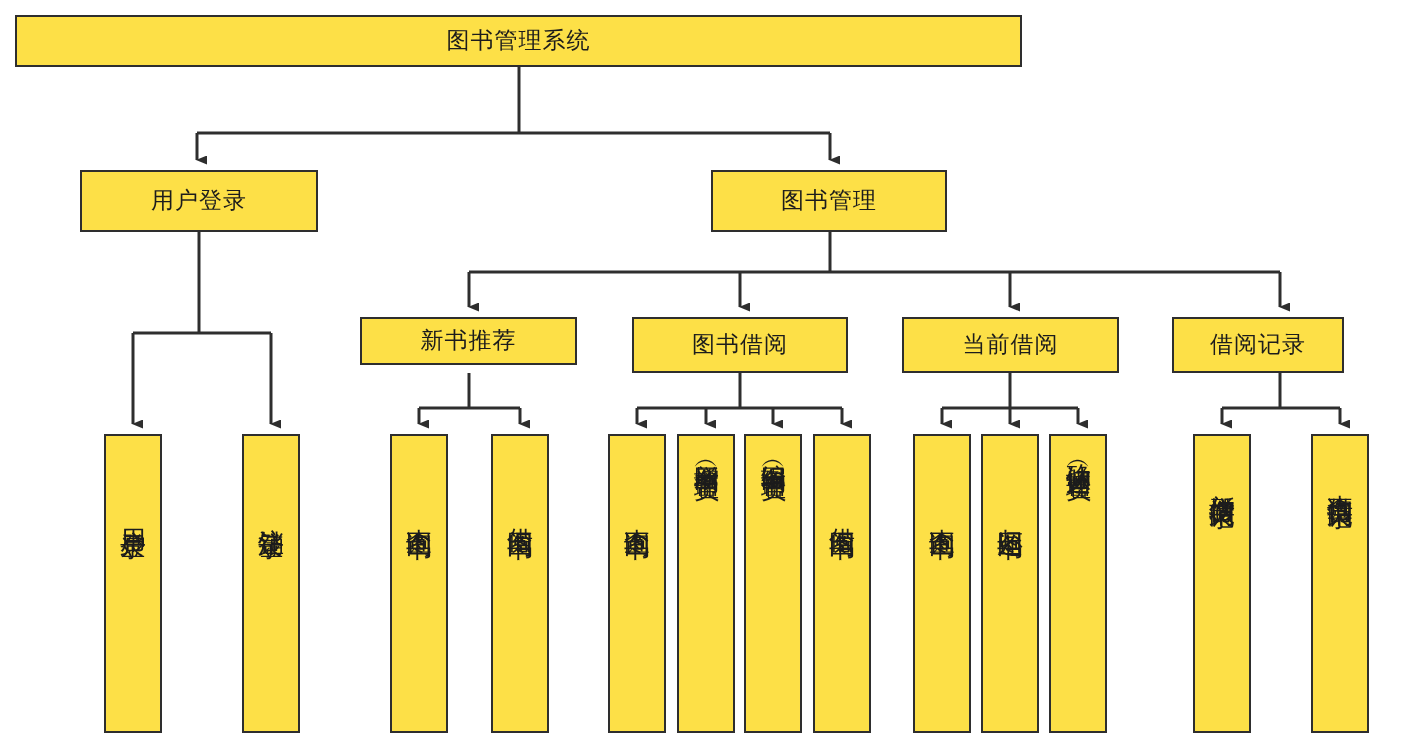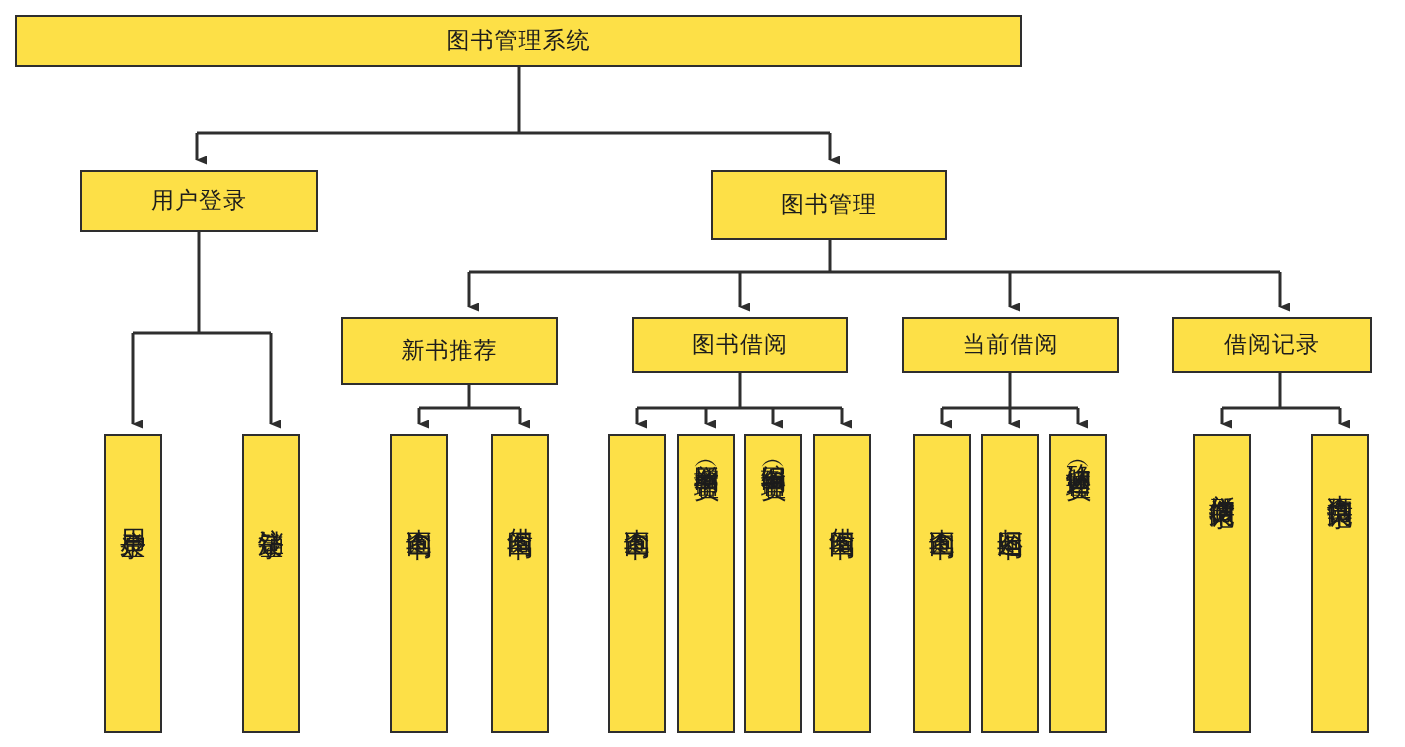--- a/index.html
+++ b/index.html
@@ -119,34 +119,34 @@
     </g>
   </svg>
 
   <div class="node node-h" style="left:15px; top:15px; width:1007px; height:52px;">
     <span class="label">图书管理系统</span>
   </div>
 
   <div class="node node-h" style="left:80px; top:170px; width:238px; height:62px;">
     <span class="label">用户登录</span>
   </div>
-  <div class="node node-h" style="left:711px; top:170px; width:236px; height:70px;">
+  <div class="node node-h" style="left:711px; top:170px; width:236px; height:62px;">
     <span class="label">图书管理</span>
   </div>
 
-  <div class="node node-h" style="left:341px; top:317px; width:217px; height:68px;">
+  <div class="node node-h" style="left:360px; top:317px; width:217px; height:48px;">
     <span class="label">新书推荐</span>
   </div>
   <div class="node node-h" style="left:902px; top:317px; width:217px; height:56px;">
     <span class="label">当前借阅</span>
   </div>
   <div class="node node-h" style="left:632px; top:317px; width:216px; height:56px;">
     <span class="label">图书借阅</span>
   </div>
-  <div class="node node-h" style="left:1172px; top:317px; width:200px; height:56px;">
+  <div class="node node-h" style="left:1172px; top:317px; width:172px; height:56px;">
     <span class="label">借阅记录</span>
   </div>
 
   <div class="node node-v" style="left:104px; top:434px; width:58px; height:299px; padding-top:72px;">
     <span class="label">用户登录</span>
   </div>
   <div class="node node-v" style="left:242px; top:434px; width:58px; height:299px; padding-top:72px;">
     <span class="label">注销登录</span>
   </div>
 

